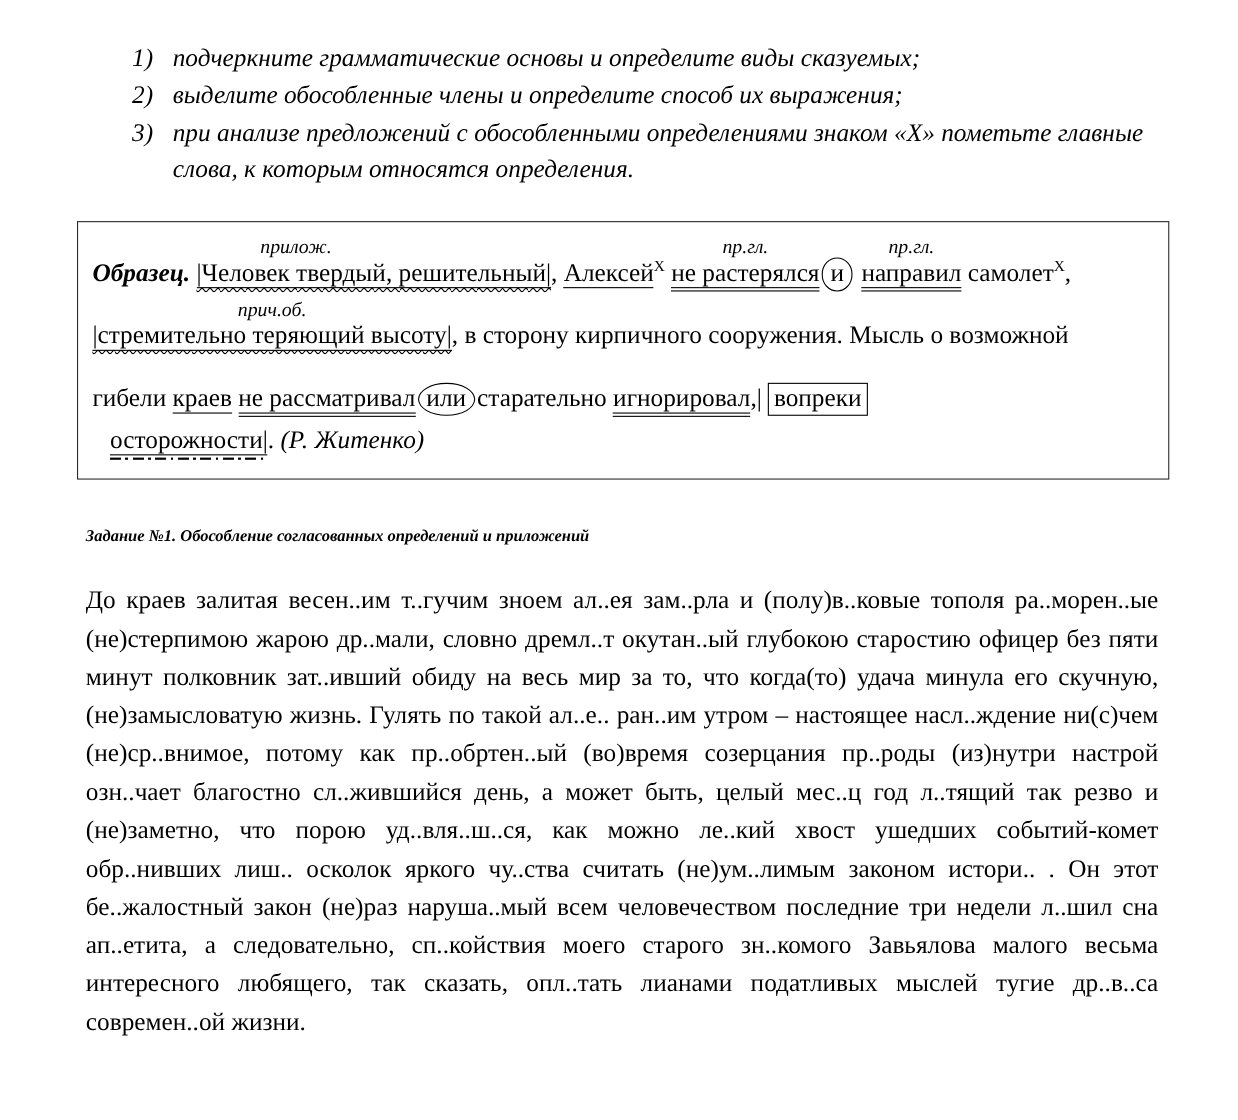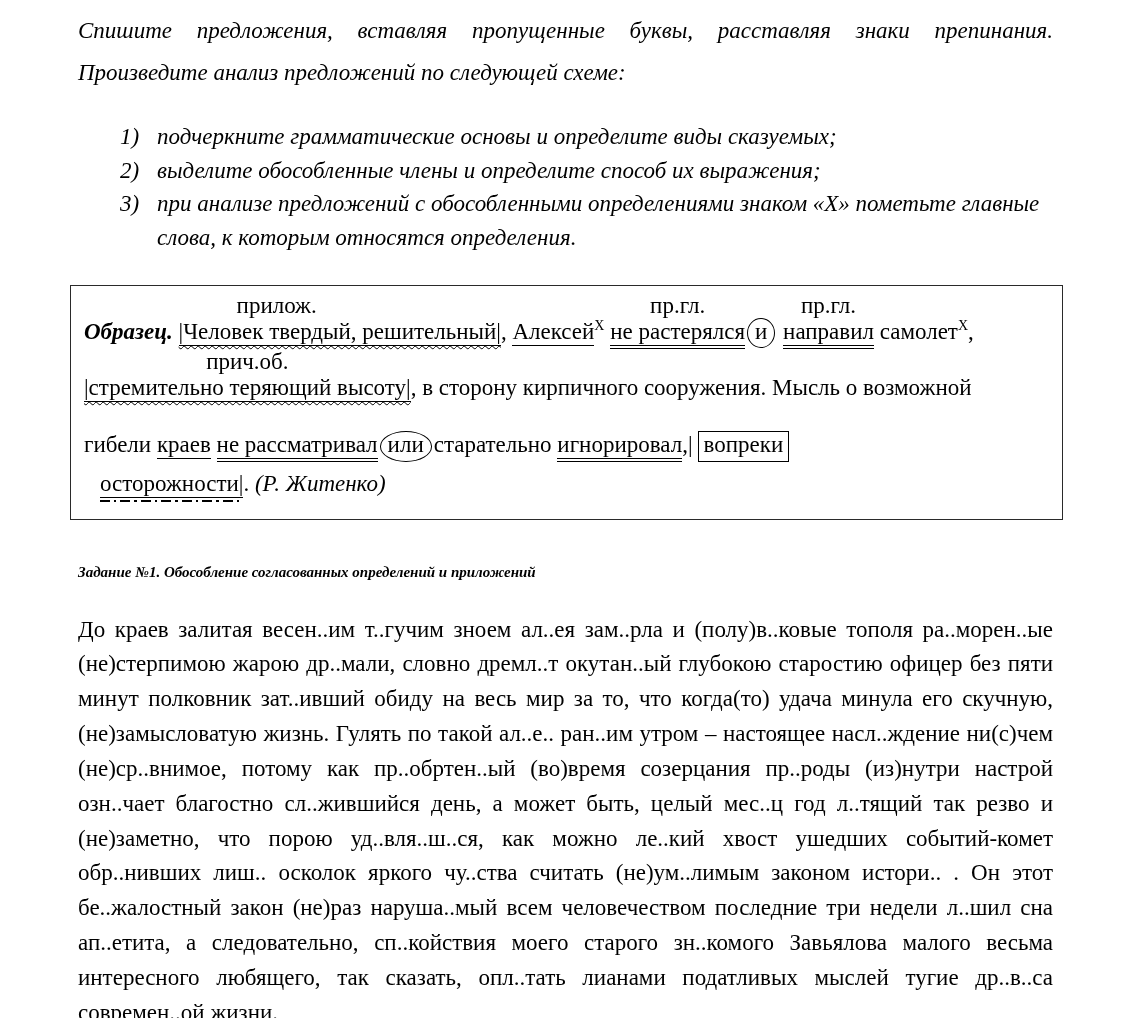--- a/index.html
+++ b/index.html
@@ -17,21 +17,21 @@
   .sample { border:1.6px solid #2a2a2a; margin:30px -10px 0 -8px; padding:4px 14px 20px 13px; }
   .sline { white-space:nowrap; line-height:1.3; }
   .sline.l1 { padding-top:27px; }
   .sline.l2 { padding-top:25px; }
   .sline.l3 { padding-top:27px; }
   .sline.l4 { padding-top:7px;margin-left:16px; }
   .stitle { font-weight:bold; font-style:italic; }
 
   .ann { position:relative; }
   .lbl { position:absolute; bottom:calc(100% + 2px); left:50%; transform:translateX(-50%);
-         font-size:23px; line-height:1; white-space:nowrap; }
+         font-style:italic; font-size:18px; line-height:1; white-space:nowrap; }
   .lbl.left { left:18%; transform:none; }
 
   .u1 { border-bottom:1.4px solid #000; padding-bottom:1px; }
   .u2 { border-bottom:4px double #000; padding-bottom:1px; }
   .uw { border-bottom:1.3px solid #000; padding-bottom:1px;
         text-decoration:underline wavy #000 1px; text-underline-offset:6px;
         text-decoration-skip-ink:none; }
   .udd { border-bottom:1.3px solid #000; padding-bottom:1px; position:relative; }
   .udd::after { content:""; position:absolute; left:0; right:0; bottom:-5px; height:1.6px;
         background:repeating-linear-gradient(90deg,#000 0 10px,transparent 10px 14px,#000 14px 16.5px,transparent 16.5px 20.5px); }
@@ -42,21 +42,20 @@
   sup { font-size:14px; vertical-align:super; line-height:0; }
 
   .task-heading { font-weight:bold; font-style:italic; font-size:15px; margin-top:44px; }
   .bodytext { margin-top:32px; text-align:justify; text-align-last:left; line-height:1.515; }
 </style>
 </head>
 <body>
 
 <div class="page">
 
-  <p class="intro">Спишите предложения, вставляя пропущенные буквы, расставляя знаки препинания. Произведите анализ предложений по следующей схеме:</p>
 
   <ol class="ilist">
     <li>
         <span class="num">1)</span>
         <span class="litext">подчеркните грамматические основы и определите виды сказуемых;</span>
       </li>
     <li>
         <span class="num">2)</span>
         <span class="litext">выделите обособленные члены и определите способ их выражения;</span>
       </li>

